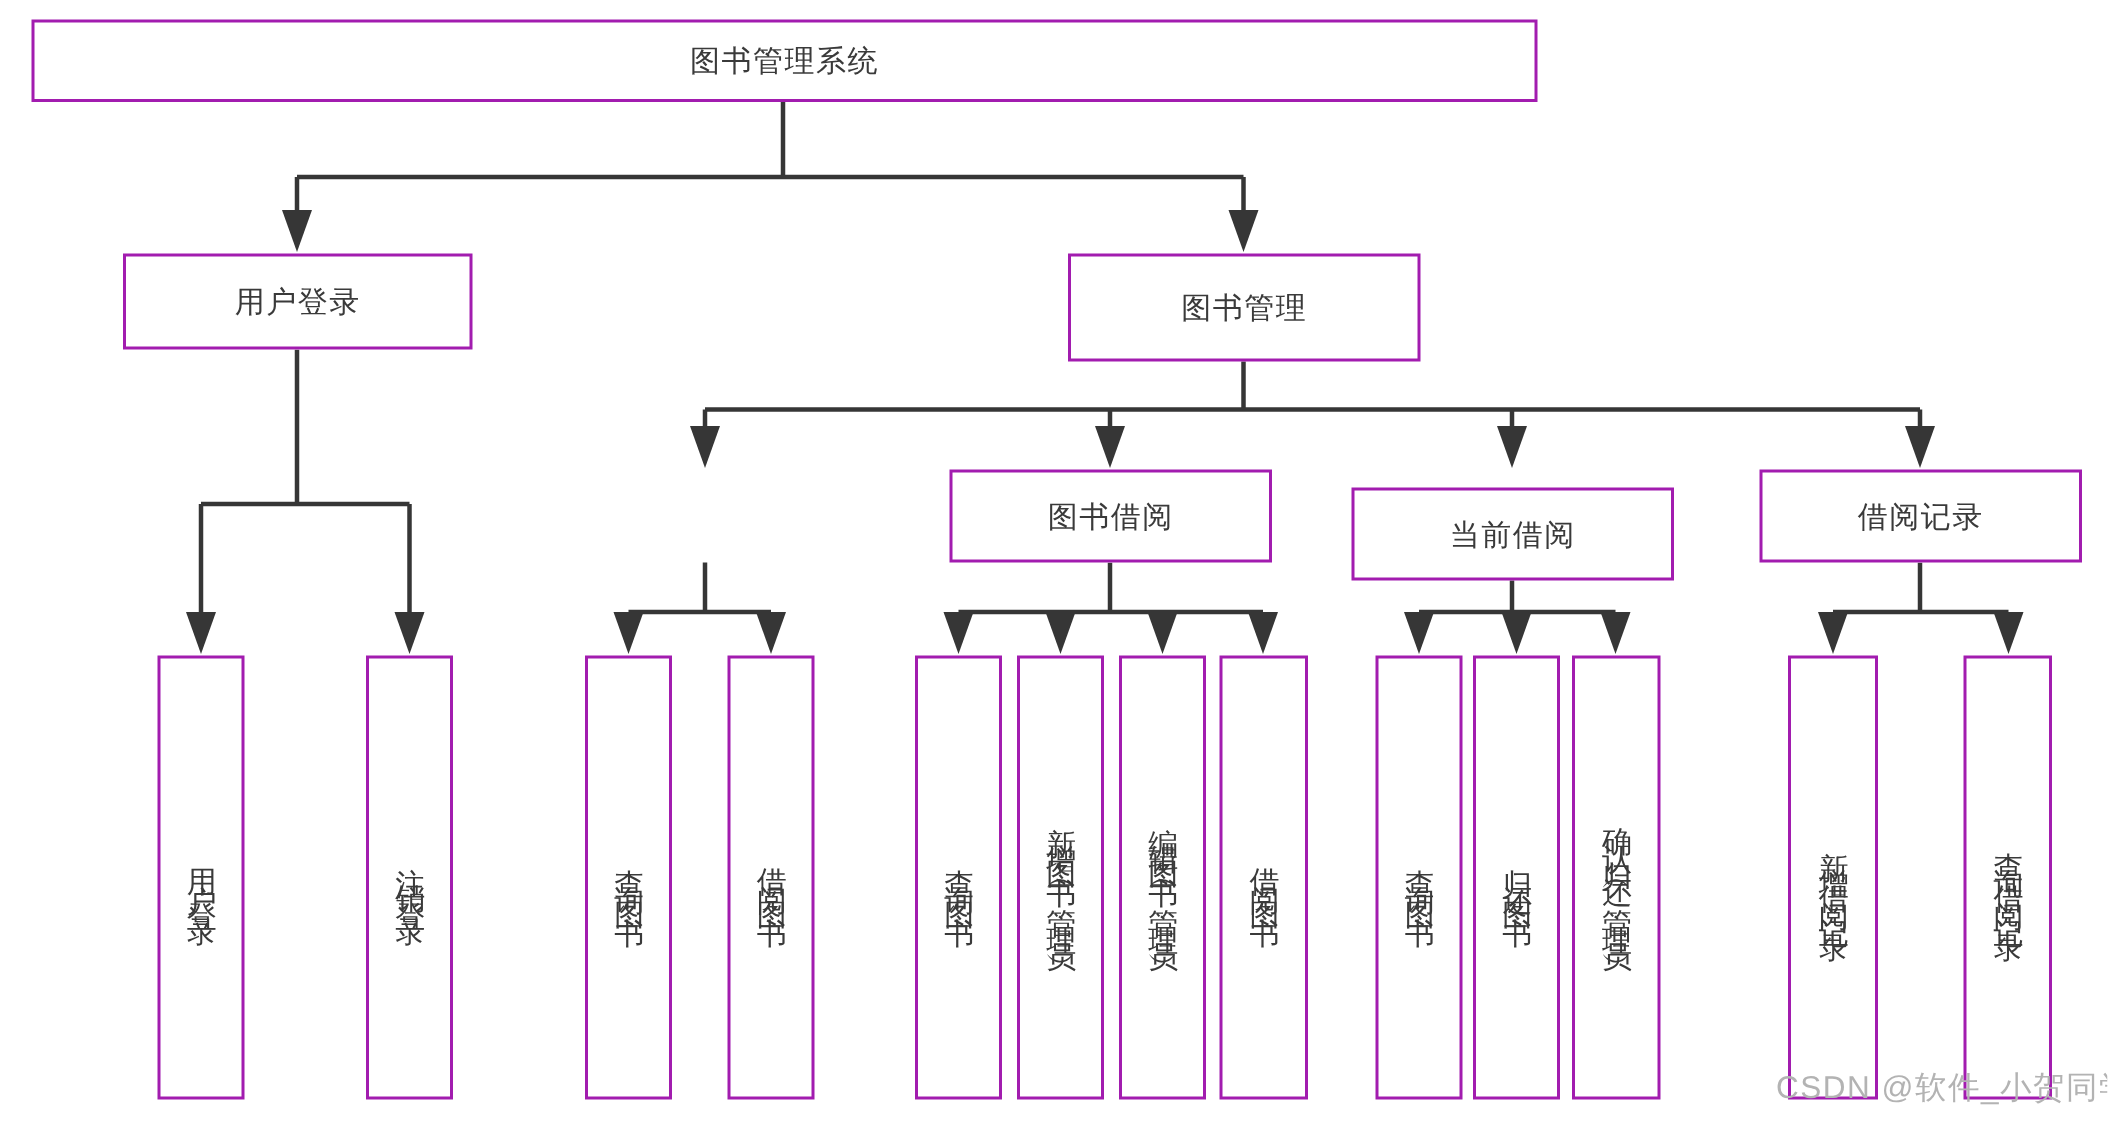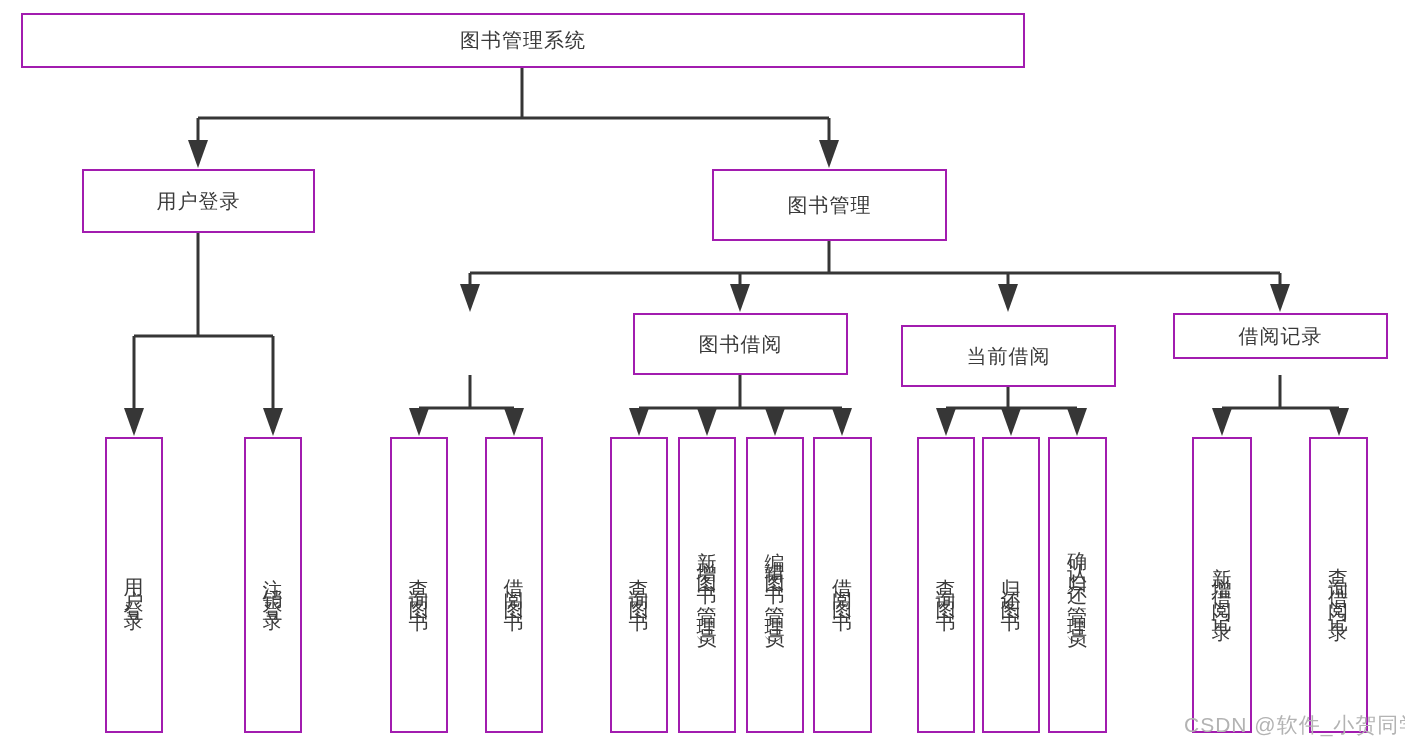--- a/index.html
+++ b/index.html
@@ -125,21 +125,21 @@
   <div class="node h" style="left:712px;top:169px;width:235px;height:72px">
     <span>图书管理</span>
   </div>
 
   <div class="node h" style="left:633px;top:313px;width:215px;height:62px">
     <span>图书借阅</span>
   </div>
   <div class="node h" style="left:901px;top:325px;width:215px;height:62px">
     <span>当前借阅</span>
   </div>
-  <div class="node h" style="left:1173px;top:313px;width:215px;height:46px">
+  <div class="node h" style="left:1173px;top:313px;width:215px;height:62px">
     <span>借阅记录</span>
   </div>
 
   <div class="node v" style="left:105px;top:437px;width:58px;height:296px">
     <span>用户登录</span>
   </div>
   <div class="node v" style="left:244px;top:437px;width:58px;height:296px">
     <span>注销登录</span>
   </div>
 

